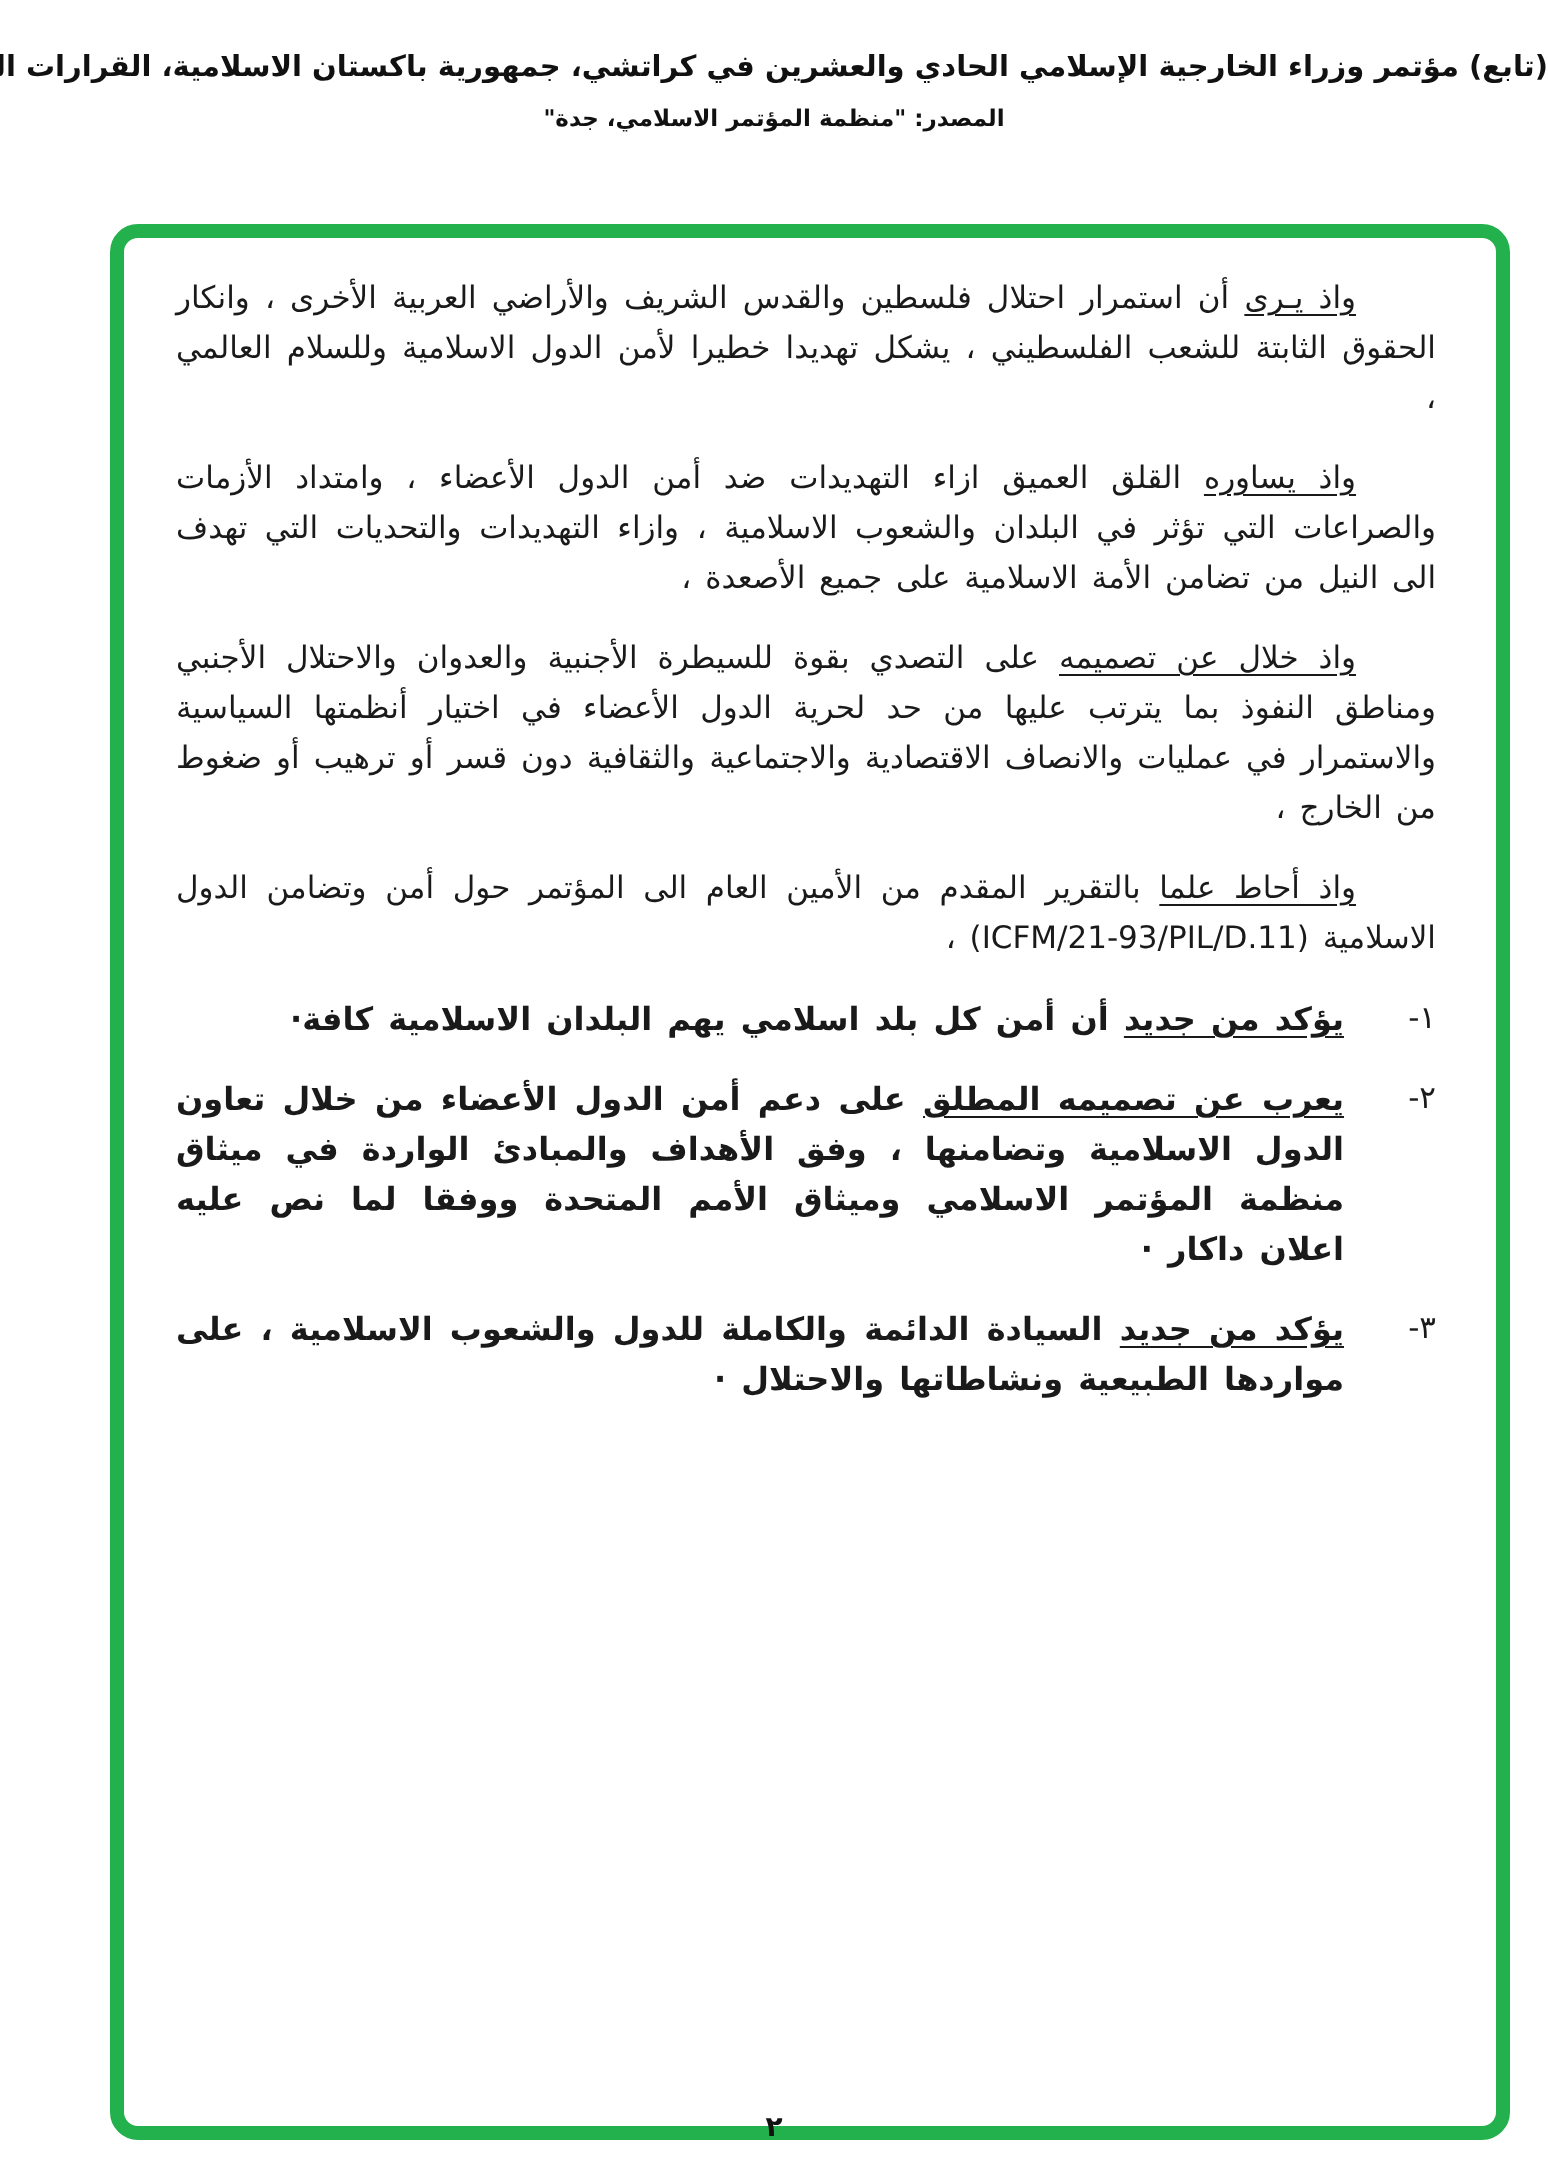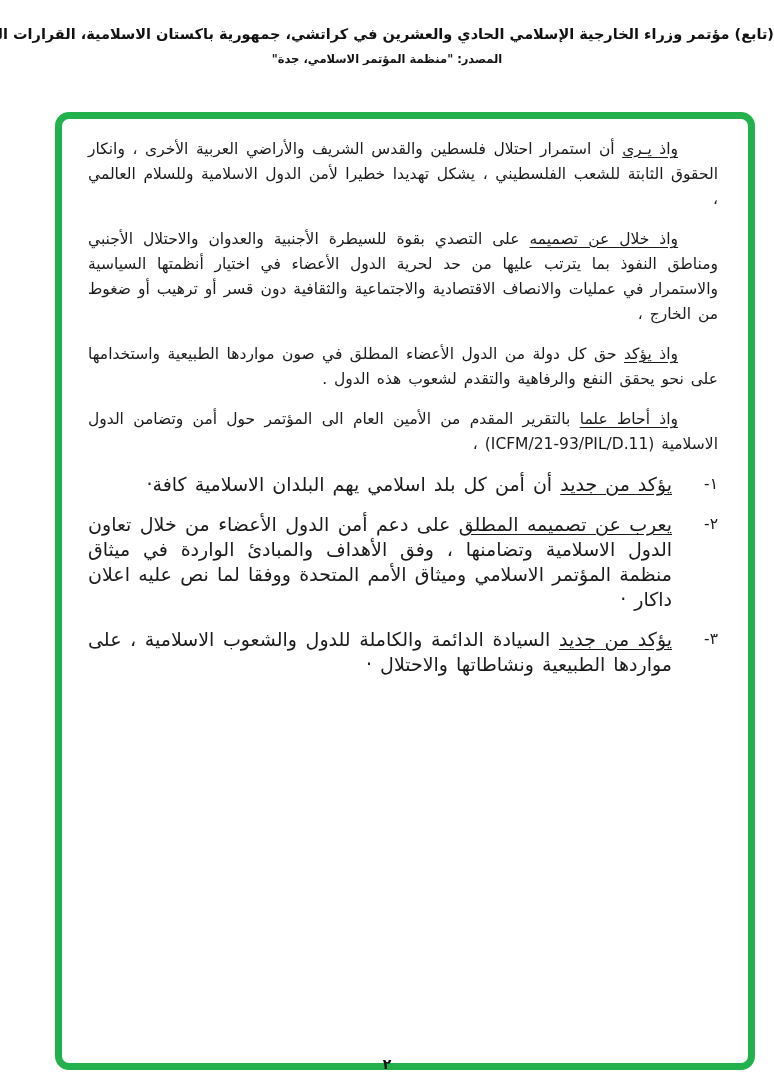--- a/index.html
+++ b/index.html
@@ -63,48 +63,49 @@
   }
   .item-num {
     flex: 0 0 46px;
     font-size: 15.5px;
     line-height: 25px;
   }
   .item-body {
     flex: 1;
     margin: 0;
     text-align: justify;
-    font-size: 19px;
+    font-size: 16px;
     line-height: 25px;
     word-spacing: 2px;
+    font-weight: bold;
   }
   .page-number {
     position: absolute;
     bottom: 18px; left: 0; right: 0;
     text-align: center;
     font-weight: bold;
     font-size: 14px;
     color: #111;
   }
 </style>
 </head>
 <body>
 
 <div class="header-line1">(تابع) مؤتمر وزراء الخارجية الإسلامي الحادي والعشرين في كراتشي، جمهورية باكستان الاسلامية، القرارات السياسية، القرار الرقم٢١/١٧-س</div>
 <div class="header-line2">المصدر: "منظمة المؤتمر الاسلامي، جدة"</div>
 
 <div class="frame" style="border-color: rgb(34, 177, 76);">
 
   <p class="para"><span class="lead">واذ يـرى</span> <span>أن استمرار احتلال فلسطين والقدس الشريف والأراضي العربية الأخرى ، وانكار الحقوق الثابتة للشعب الفلسطيني ، يشكل تهديدا خطيرا لأمن الدول الاسلامية وللسلام العالمي ،</span></p>
 
+  <p class="para"><span class="lead">واذ يساوره</span> <span>القلق العميق ازاء التهديدات ضد أمن الدول الأعضاء ، وامتداد الأزمات والصراعات التي تؤثر في البلدان والشعوب الاسلامية ، وازاء التهديدات والتحديات التي تهدف الى النيل من تضامن الأمة الاسلامية على جميع الأصعدة ،</span></p>
 
 
   <p class="para"><span class="lead">واذ خلال عن تصميمه</span> <span>على التصدي بقوة للسيطرة الأجنبية والعدوان والاحتلال الأجنبي ومناطق النفوذ بما يترتب عليها من حد لحرية الدول الأعضاء في اختيار أنظمتها السياسية والاستمرار في عمليات والانصاف الاقتصادية والاجتماعية والثقافية دون قسر أو ترهيب أو ضغوط من الخارج ،</span></p>
 
-  <p class="para"><span class="lead">واذ يؤكد</span> <span>حق كل دولة من الدول الأعضاء المطلق في صون مواردها الطبيعية واستخدامها على نحو يحقق النفع والرفاهية والتقدم لشعوب هذه الدول .</span></p>
 
   <p class="para"><span class="lead">واذ أحاط علما</span> <span>بالتقرير المقدم من الأمين العام الى المؤتمر حول أمن وتضامن الدول الاسلامية (ICFM/21-93/PIL/D.11) ،</span></p>
 
   <div class="item">
     <span class="item-num">١-</span>
     <p class="item-body"><span class="lead">يؤكد من جديد</span> <span>أن أمن كل بلد اسلامي يهم البلدان الاسلامية كافة·</span></p>
   </div>
 
   <div class="item">
     <span class="item-num">٢-</span>

